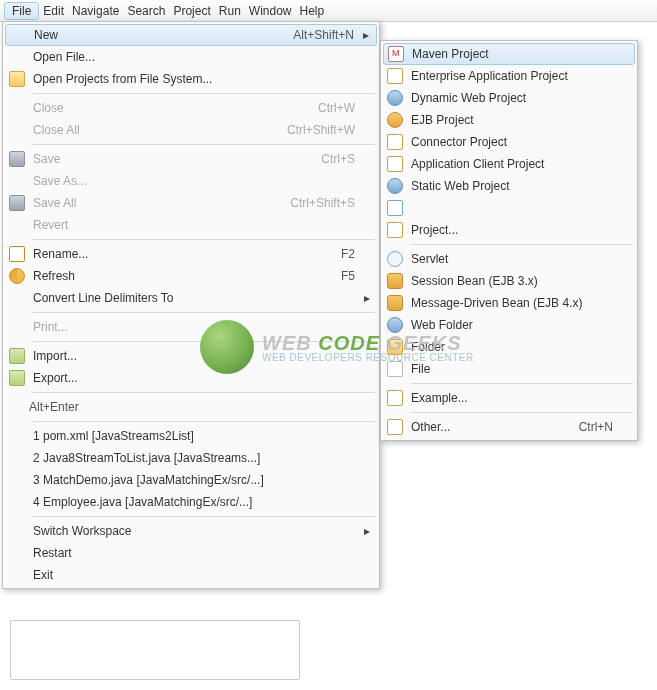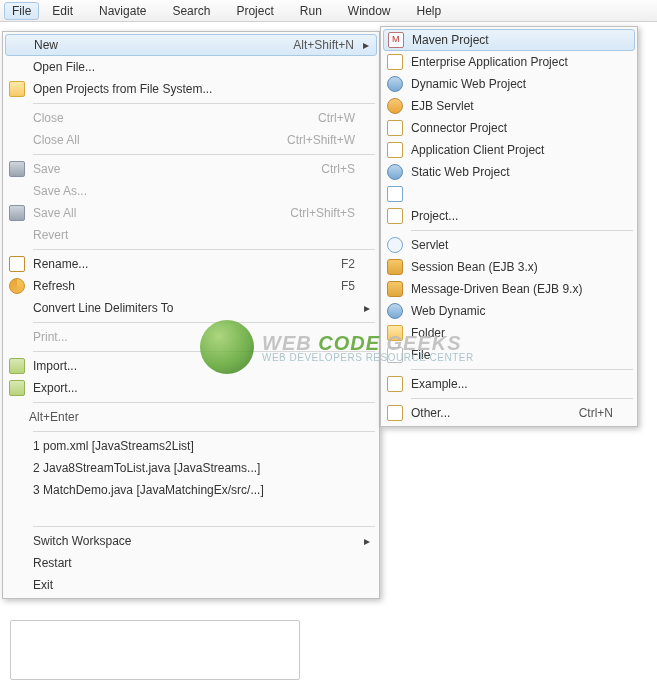--- a/index.html
+++ b/index.html
@@ -15,38 +15,38 @@
   }
   .menubar {
     display: flex;
     background: linear-gradient(#fdfdfd,#f0f0f0);
     border-bottom: 1px solid #d0d0d0;
     padding: 2px 4px;
     height: 22px;
     align-items: center;
   }
   .menubar-item {
-    padding: 2px 13px;
+    padding: 2px 4px;
     cursor: default;
   }
   .menubar-item.active {
     background: linear-gradient(#eaf3fb,#d7e8f7);
     border: 1px solid #a8c8e4;
     border-radius: 3px;
     padding: 1px 7px;
   }
   .dropdown {
     position: absolute;
     background: #fafafa;
     border: 1px solid #bfbfbf;
     box-shadow: 2px 2px 6px rgba(0,0,0,0.25);
     padding: 2px;
   }
-  .file-menu { top: 31px; left: 2px; width: 378px; }
-  .new-menu { top: 26px; left: 380px; width: 258px; }
+  .file-menu { top: 21px; left: 2px; width: 378px; }
+  .new-menu { top: 40px; left: 380px; width: 258px; }
   .menu-row {
     display: flex;
     align-items: center;
     height: 22px;
     padding: 0 4px 0 0;
     position: relative;
   }
   .menu-row.highlight {
     background: linear-gradient(#eaf3fb,#d7e8f7);
     border: 1px solid #a8c8e4;
@@ -251,20 +251,21 @@
       <span class="label-cell">2 Java8StreamToList.java  [JavaStreams...]</span>
       <span class="arrow-cell"></span>
     </div>
     <div class="menu-row">
       <span class="icon-cell"></span>
       <span class="label-cell">3 MatchDemo.java  [JavaMatchingEx/src/...]</span>
       <span class="arrow-cell"></span>
     </div>
     <div class="menu-row">
       <span class="icon-cell"></span>
+      <span class="label-cell">4 Employee.java  [JavaMatchingEx/src/...]</span>
       <span class="arrow-cell"></span>
     </div>
     <div class="sep"></div>
     <div class="menu-row">
       <span class="icon-cell"></span>
       <span class="label-cell">Switch Workspace</span>
       <span class="arrow-cell">▸</span>
     </div>
     <div class="menu-row">
       <span class="icon-cell"></span>
@@ -297,21 +298,21 @@
       <span class="icon-cell">
         <span class="ico ico-web"></span>
       </span>
       <span class="label-cell">Dynamic Web Project</span>
       <span class="arrow-cell"></span>
     </div>
     <div class="menu-row">
       <span class="icon-cell">
         <span class="ico ico-ejb"></span>
       </span>
-      <span class="label-cell">EJB Servlet</span>
+      <span class="label-cell">EJB Project</span>
       <span class="arrow-cell"></span>
     </div>
     <div class="menu-row">
       <span class="icon-cell">
         <span class="ico ico-proj"></span>
       </span>
       <span class="label-cell">Connector Project</span>
       <span class="arrow-cell"></span>
     </div>
     <div class="menu-row">
@@ -353,28 +354,28 @@
       <span class="icon-cell">
         <span class="ico ico-bean"></span>
       </span>
       <span class="label-cell">Session Bean (EJB 3.x)</span>
       <span class="arrow-cell"></span>
     </div>
     <div class="menu-row">
       <span class="icon-cell">
         <span class="ico ico-bean"></span>
       </span>
-      <span class="label-cell">Message-Driven Bean (EJB 9.x)</span>
+      <span class="label-cell">Message-Driven Bean (EJB 4.x)</span>
       <span class="arrow-cell"></span>
     </div>
     <div class="menu-row">
       <span class="icon-cell">
         <span class="ico ico-web"></span>
       </span>
-      <span class="label-cell">Web Dynamic</span>
+      <span class="label-cell">Web Folder</span>
       <span class="arrow-cell"></span>
     </div>
     <div class="menu-row">
       <span class="icon-cell">
         <span class="ico ico-folder"></span>
       </span>
       <span class="label-cell">Folder</span>
       <span class="arrow-cell"></span>
     </div>
     <div class="menu-row">

